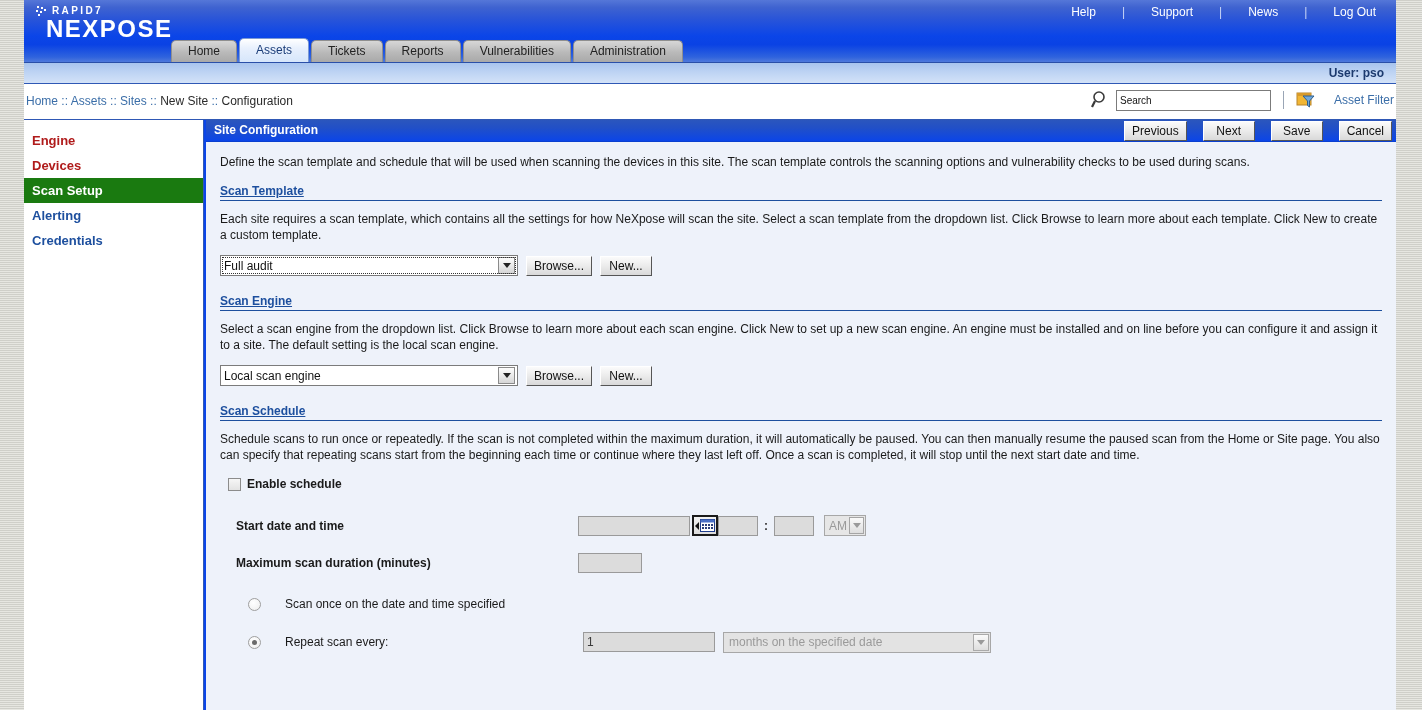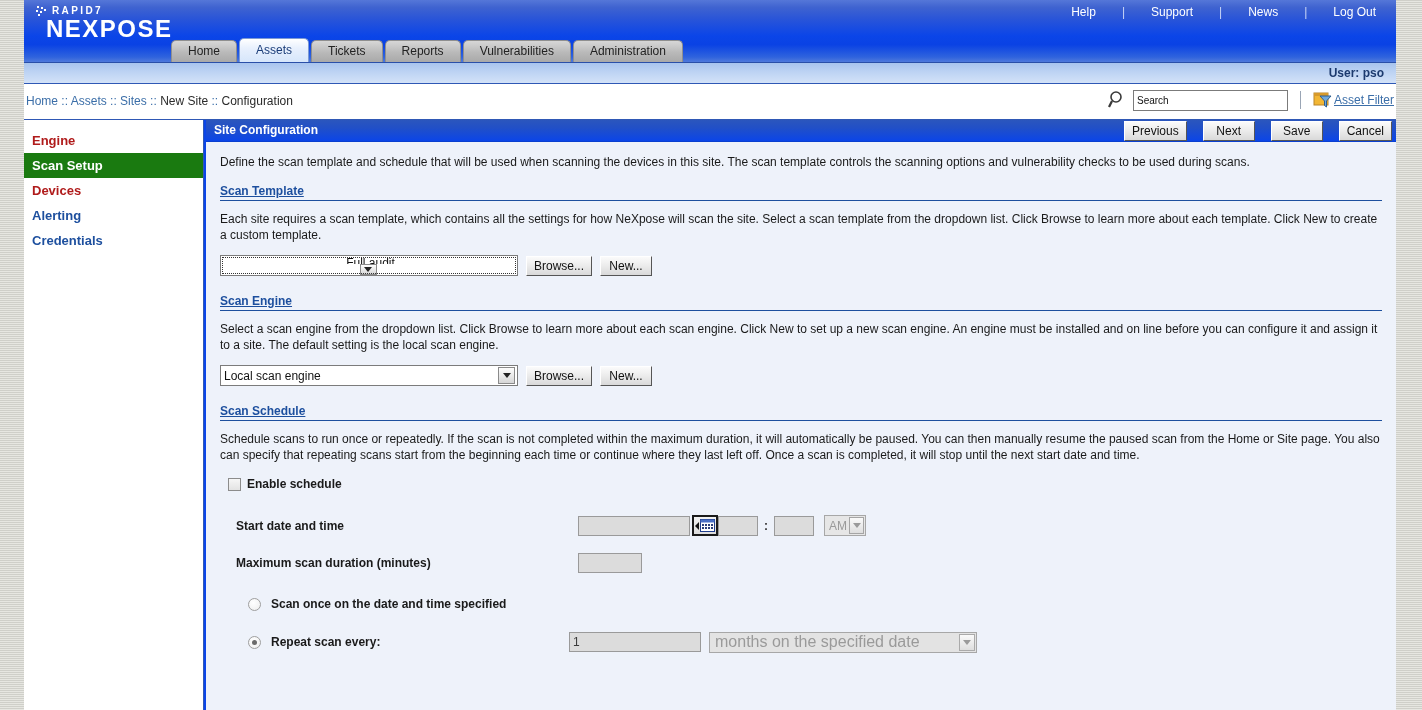--- a/index.html
+++ b/index.html
@@ -136,22 +136,22 @@
     width: 155px; height: 21px;
     border: 1px solid #7b7b7b;
     font-family: "Liberation Sans", sans-serif;
     font-size: 10px; padding: 0 3px; color: #111;
     background: #ffffff;
   }
   .vert-sep {
     width: 1px; height: 18px; background: #9aa5b5; margin: 0 12px;
   }
   .asset-filter {
-    display: flex; align-items: center; gap: 1px;
-    font-size: 12px; color: #3b6ea8; cursor: pointer; text-decoration: underline;
+    display: flex; align-items: center; gap: 18px;
+    font-size: 12px; color: #3b6ea8; cursor: pointer;
   }
   .filter-icon { width: 20px; height: 18px; position: relative; }
 
   
   .body-wrap {
     position: relative; height: 591px;
     display: flex;
     background: #ffffff;
     border-top: 1px solid #2f58b5;
   }
@@ -244,21 +244,21 @@
     border: 1px solid #8a8a8a;
     display: flex; align-items: center; justify-content: center;
   }
   .caret-d {
     width: 0; height: 0;
     border-left: 4px solid transparent;
     border-right: 4px solid transparent;
     border-top: 5px solid #222;
   }
   .caret-d.dim { border-top-color: #9a9a9a; }
-  .sel.focused { outline: 1px dotted #333; outline-offset: -3px; flex-direction: column; }
+  .sel.focused { outline: 1px dotted #333; outline-offset: -3px; }
 
   
   .chkrow {
     display: flex; align-items: center; gap: 6px;
     margin: 14px 0 0 8px;
   }
   .chk {
     width: 13px; height: 13px;
     border: 1px solid #8c8c8c;
     background: linear-gradient(to bottom,#f6f6f6,#e3e3e3);
@@ -323,29 +323,29 @@
     border: 1px solid #9f9f9f;
     background: radial-gradient(circle at 40% 35%, #ffffff, #ededed);
     position: relative; flex: 0 0 13px;
   }
   .rad.on::after {
     content: ""; position: absolute;
     left: 3px; top: 3px; width: 5px; height: 5px;
     border-radius: 50%; background: #6b6b6b;
   }
   .radlabel {
-    font-size: 12px; font-weight: bold; color: #1a1a1a;
-    margin-left: 10px;
+    font-size: 12px; font-weight: normal; color: #1a1a1a;
+    margin-left: 24px;
   }
   .bigsel {
     width: 268px; height: 21px; margin-left: 8px;
     border: 1px solid #a7a7a7; background: #e3e3e3;
     display: flex; align-items: center;
   }
-  .bigsel .v { flex: 1 1 auto; font-size: 16px; color: #9a9a9a; padding-left: 5px; }
+  .bigsel .v { flex: 1 1 auto; font-size: 12px; color: #9a9a9a; padding-left: 5px; }
   .bigsel .a {
     width: 16px; height: 17px; margin-right: 1px;
     background: linear-gradient(to bottom,#fafafa,#dedede);
     border: 1px solid #aaa;
     display: flex; align-items: center; justify-content: center;
   }
 </style>
 </head>
 <body>
 
@@ -427,22 +427,22 @@
         </span>
         <span>Asset Filter</span>
       </span>
     </div>
   </div>
 
   <div class="body-wrap">
 
     <div class="sidebar">
       <div class="side-item red">Engine</div>
+      <div class="side-item red">Devices</div>
       <div class="side-item active">Scan Setup</div>
-      <div class="side-item red">Devices</div>
       <div class="side-item">Alerting</div>
       <div class="side-item">Credentials</div>
     </div>
 
     <div class="content">
 
       <div class="content-title">
         <span class="ct-text">Site Configuration</span>
         <div class="ct-buttons">
           <div class="btn">Previous</div>

